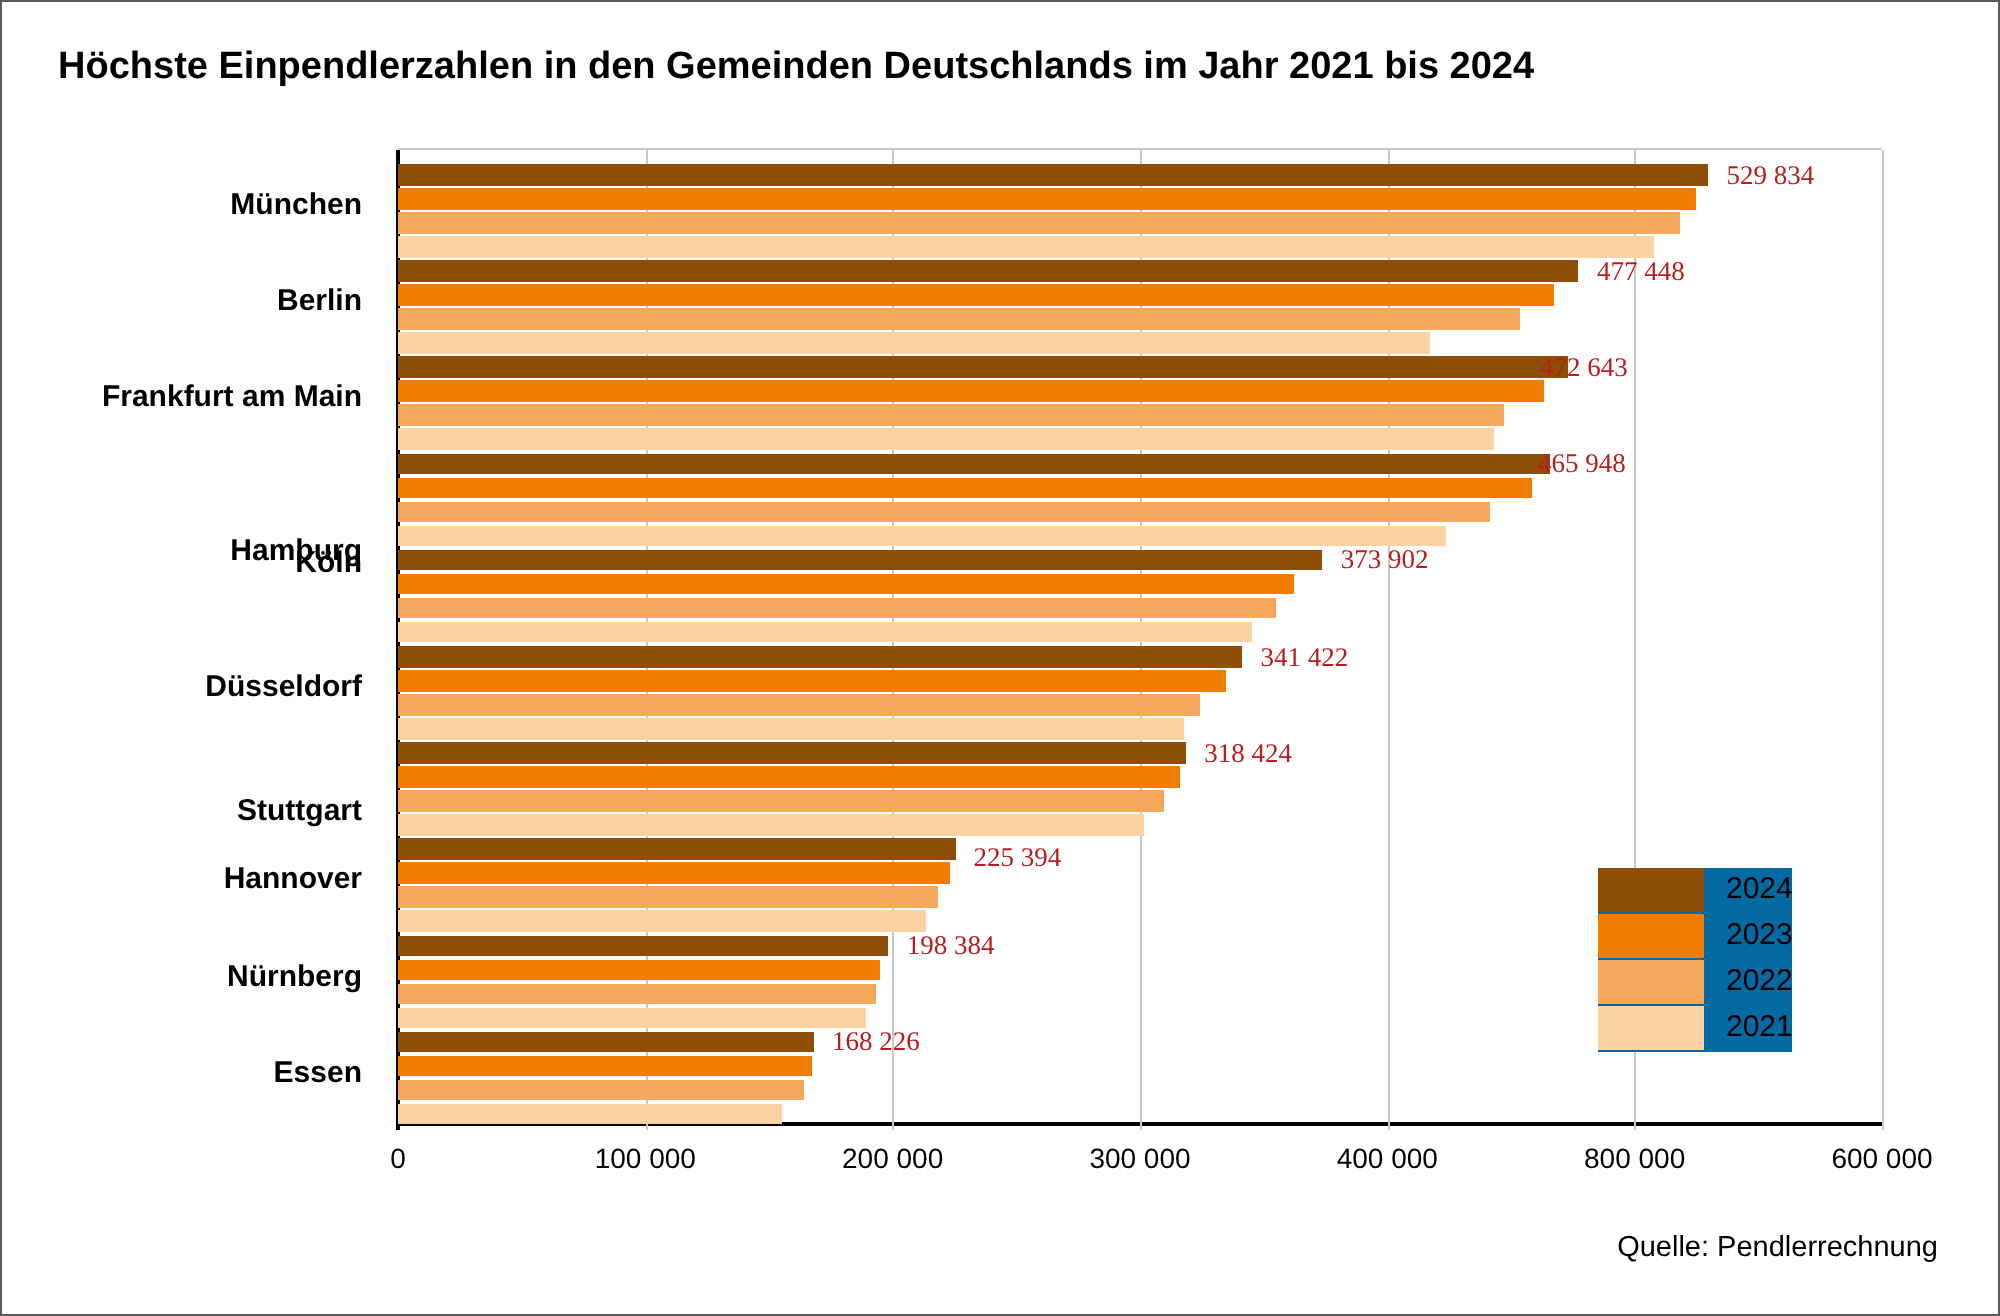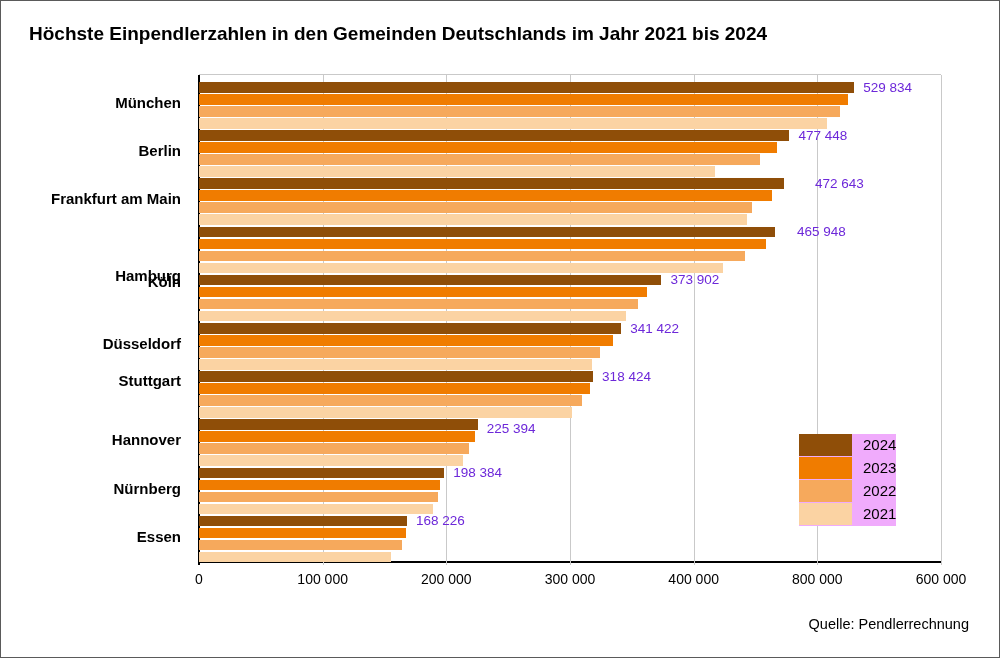--- a/index.html
+++ b/index.html
@@ -31,35 +31,35 @@
     position: absolute; left: -1px; top: 0; width: 2px; height: 490px;
     background: #000;
   }
   .axis-x {
     position: absolute; left: -1px; top: 486px; width: 744px; height: 2px;
     background: #000;
   }
   .bar { position: absolute; left: 0; height: 10.5px; }
   .value-label {
     position: absolute; height: 16px; line-height: 16px;
-    font-size: 13.5px; white-space: nowrap; color: #6d28d9;
+    font-size: 13.5px; white-space: nowrap; color: #b91c1c; font-family: Liberation Serif, serif;
   }
   .cat-label {
     position: absolute; right: calc(100% + 18px);
     height: 18px; line-height: 18px;
     font-size: 15px; font-weight: bold; white-space: nowrap;
     text-align: right;
   }
   .tick-label {
     position: absolute; top: 496px; width: 90px;
     text-align: center; font-size: 14px; white-space: nowrap;
   }
   .legend {
     position: absolute; left: 798px; top: 433px;
-    background: #f0abfc; z-index: 5;
+    background: #0369a1; z-index: 5;
   }
   .legend-row { display: flex; align-items: center; height: 22px; margin-bottom: 1px; }
   .legend-swatch { width: 53px; height: 22px; flex: 0 0 53px; }
   .legend-label { margin-left: 11px; font-size: 15px; line-height: 22px; }
   .footer-left {
     position: absolute; left: 28px; top: 615px;
     font-size: 14.5px; color: #a6a6a6; white-space: nowrap;
   }
   .footer-right {
     position: absolute; right: 30px; top: 615px;
@@ -98,40 +98,40 @@
       <div class="bar" style="top: 55.2px; width: 590.444px; height: 10.5px; background: rgb(143, 78, 8);"></div>
       <div class="bar" style="top: 67.2px; width: 577.523px; height: 10.5px; background: rgb(240, 124, 0);"></div>
       <div class="bar" style="top: 79.2px; width: 561.447px; height: 10.5px; background: rgb(246, 169, 92);"></div>
       <div class="bar" style="top: 91.2px; width: 515.69px; height: 10.5px; background: rgb(251, 211, 163);"></div>
       <div class="value-label" style="left: 599.444px; top: 52.7px;">477 448</div>
       <div class="cat-label" style="top: 115.4px;">Frankfurt am Main</div>
       <div class="bar" style="top: 103.4px; width: 584.502px; height: 10.5px; background: rgb(143, 78, 8);"></div>
       <div class="bar" style="top: 115.4px; width: 572.577px; height: 10.5px; background: rgb(240, 124, 0);"></div>
       <div class="bar" style="top: 127.4px; width: 553.408px; height: 10.5px; background: rgb(246, 169, 92);"></div>
       <div class="bar" style="top: 139.4px; width: 548.462px; height: 10.5px; background: rgb(251, 211, 163);"></div>
-      <div class="value-label" style="left: 616px; top: 100.9px;">472 643</div>
+      <div class="value-label" style="left: 571px; top: 100.9px;">472 643</div>
       <div class="cat-label" style="top: 163.6px; margin-top: 28px;">Hamburg</div>
       <div class="bar" style="top: 151.6px; width: 576.222px; height: 10.5px; background: rgb(143, 78, 8);"></div>
       <div class="bar" style="top: 163.6px; width: 567.012px; height: 10.5px; background: rgb(240, 124, 0);"></div>
       <div class="bar" style="top: 175.6px; width: 545.988px; height: 10.5px; background: rgb(246, 169, 92);"></div>
       <div class="bar" style="top: 187.6px; width: 524.347px; height: 10.5px; background: rgb(251, 211, 163);"></div>
-      <div class="value-label" style="left: 598px; top: 149.1px;">465 948</div>
+      <div class="value-label" style="left: 570px; top: 149.1px;">465 948</div>
       <div class="cat-label" style="top: 198px; margin-left: 22px;">Köln</div>
       <div class="bar" style="top: 199.8px; width: 462.392px; height: 10.5px; background: rgb(143, 78, 8);"></div>
       <div class="bar" style="top: 211.8px; width: 447.673px; height: 10.5px; background: rgb(240, 124, 0);"></div>
       <div class="bar" style="top: 223.8px; width: 439.017px; height: 10.5px; background: rgb(246, 169, 92);"></div>
       <div class="bar" style="top: 235.8px; width: 426.65px; height: 10.5px; background: rgb(251, 211, 163);"></div>
       <div class="value-label" style="left: 471.392px; top: 197.3px;">373 902</div>
       <div class="cat-label" style="top: 260px;">Düsseldorf</div>
       <div class="bar" style="top: 248px; width: 422.225px; height: 10.5px; background: rgb(143, 78, 8);"></div>
       <div class="bar" style="top: 260px; width: 414.283px; height: 10.5px; background: rgb(240, 124, 0);"></div>
       <div class="bar" style="top: 272px; width: 400.68px; height: 10.5px; background: rgb(246, 169, 92);"></div>
       <div class="bar" style="top: 284px; width: 393.26px; height: 10.5px; background: rgb(251, 211, 163);"></div>
       <div class="value-label" style="left: 431.225px; top: 245.5px;">341 422</div>
-      <div class="cat-label" style="top: 297px;">Stuttgart</div>
+      <div class="cat-label" style="top: 322px;">Stuttgart</div>
       <div class="bar" style="top: 296.2px; width: 394.119px; height: 10.5px; background: rgb(143, 78, 8);"></div>
       <div class="bar" style="top: 308.2px; width: 390.787px; height: 10.5px; background: rgb(240, 124, 0);"></div>
       <div class="bar" style="top: 320.2px; width: 383.367px; height: 10.5px; background: rgb(246, 169, 92);"></div>
       <div class="bar" style="top: 332.2px; width: 372.855px; height: 10.5px; background: rgb(251, 211, 163);"></div>
       <div class="value-label" style="left: 403.119px; top: 293.7px;">318 424</div>
       <div class="cat-label" style="top: 356.4px;">Hannover</div>
       <div class="bar" style="top: 344.4px; width: 278.737px; height: 10.5px; background: rgb(143, 78, 8);"></div>
       <div class="bar" style="top: 356.4px; width: 275.777px; height: 10.5px; background: rgb(240, 124, 0);"></div>
       <div class="bar" style="top: 368.4px; width: 270.212px; height: 10.5px; background: rgb(246, 169, 92);"></div>
       <div class="bar" style="top: 380.4px; width: 264.028px; height: 10.5px; background: rgb(251, 211, 163);"></div>

